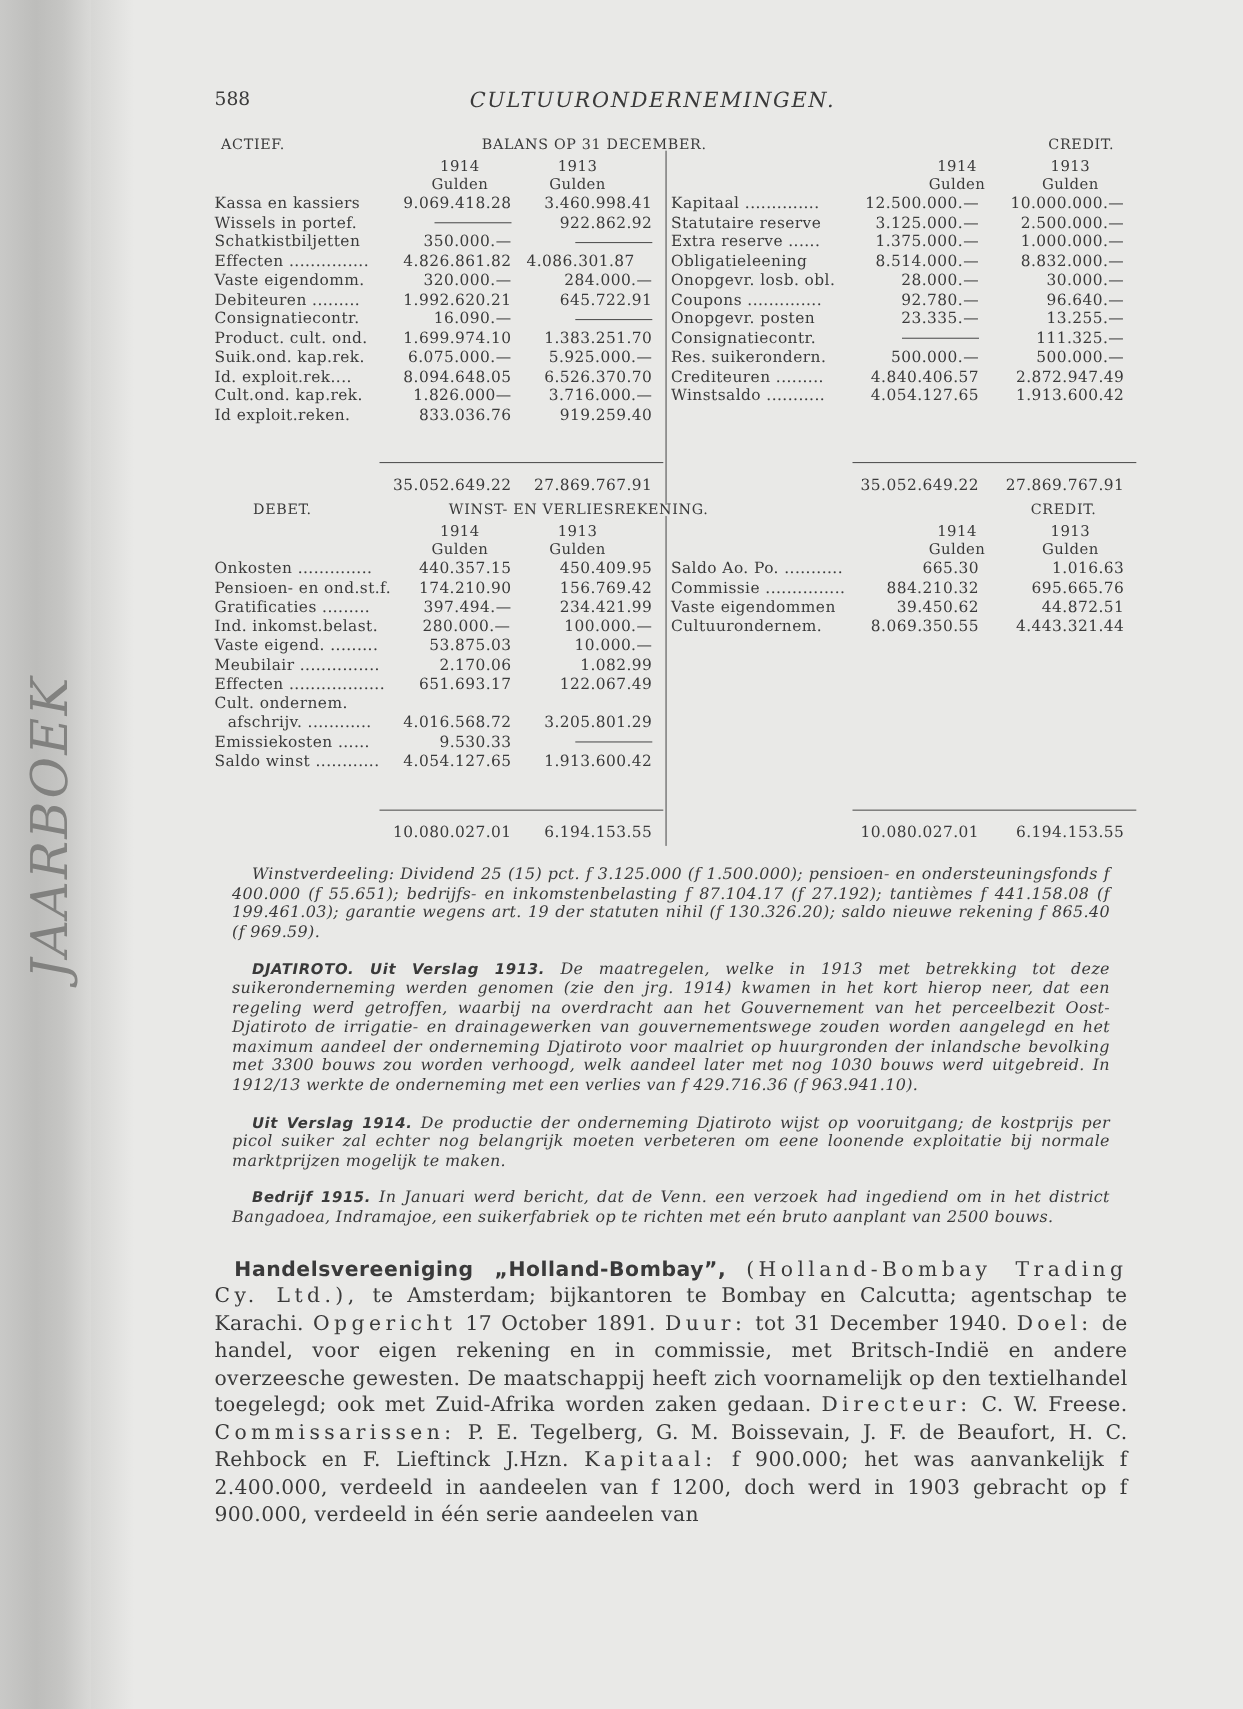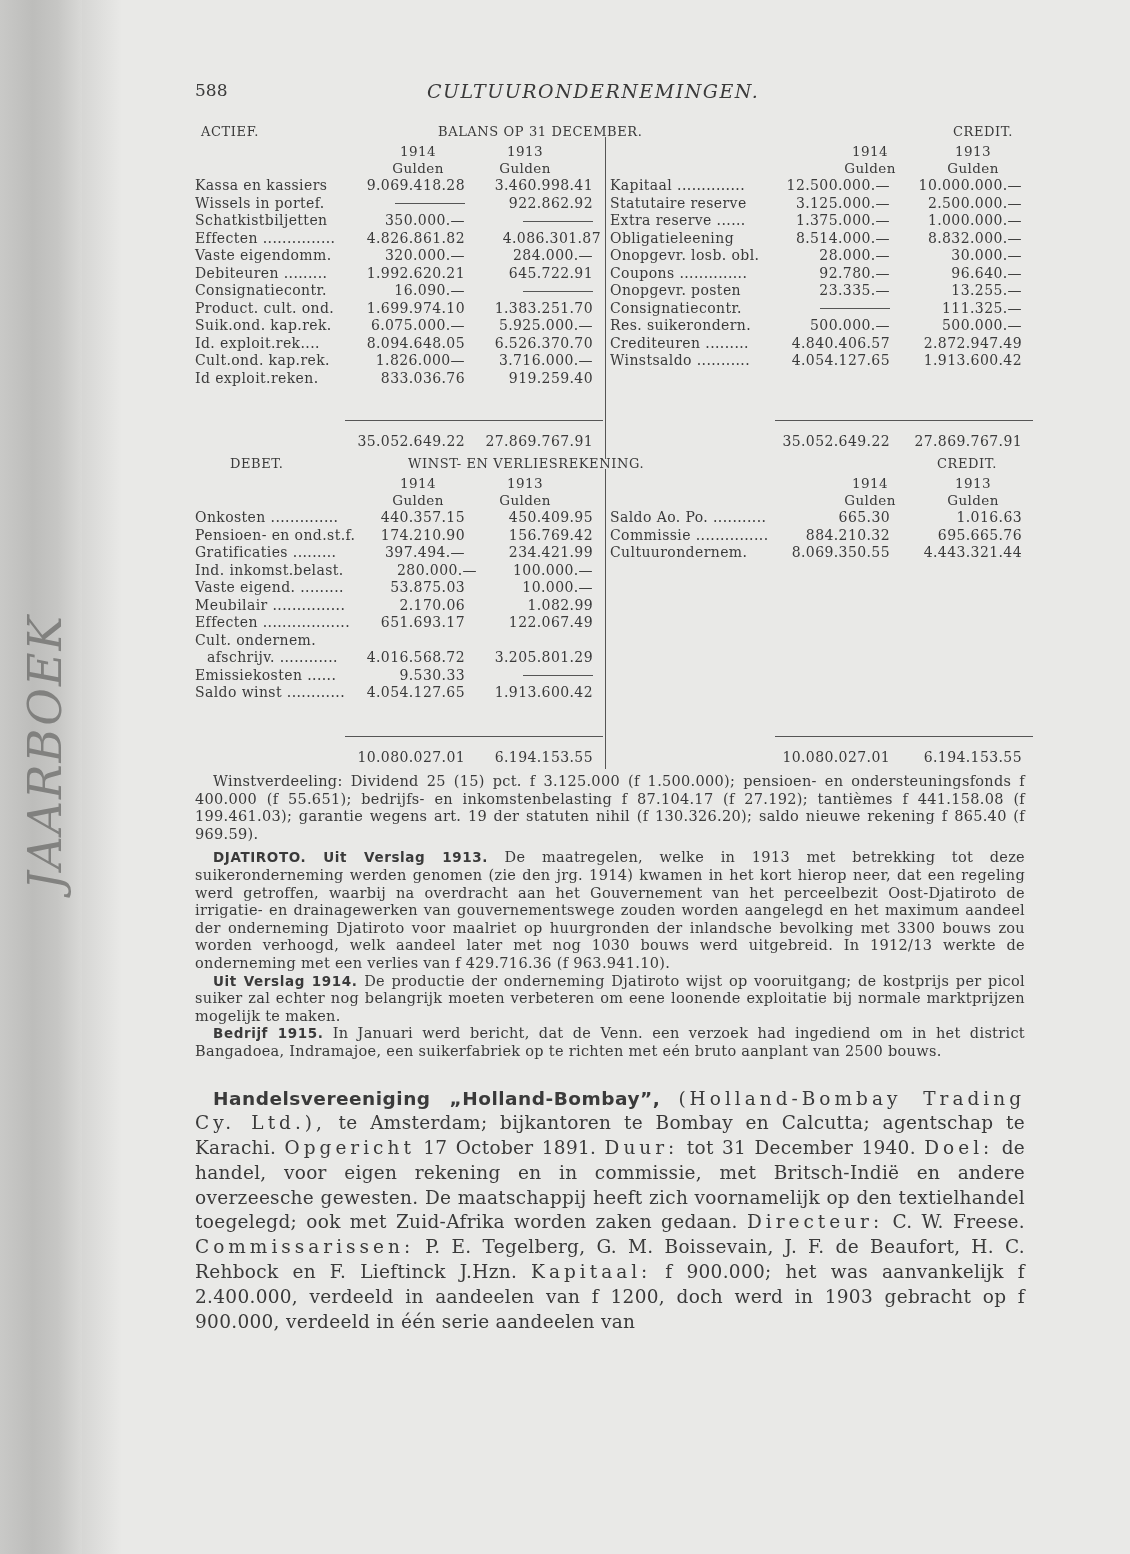--- a/index.html
+++ b/index.html
@@ -37,21 +37,21 @@
 
   .tables { position: relative; }
   .divider { position: absolute; top: 0; bottom: 0; width: 1px; background: #555; }
   .row { position: relative; height: 17.5px; white-space: nowrap; }
   .row .lbl { position: absolute; left: 0; top: 0; }
   .row .v1, .row .v2 { position: absolute; top: 0; text-align: right; width: 130px; }
   .rule { position: absolute; height: 1px; background: #555; }
   .dash { display: inline-block; width: 70px; border-top: 1px solid #555; vertical-align: middle; }
 
   .prose { font-size: 14.5px; line-height: 17.6px; text-align: justify; letter-spacing: 0.3px; }
-  .prose p { margin: 0; text-indent: 18px; }
+  .prose p { margin: 16px; text-indent: 18px; font-style: italic; }
   .prose b.sans { font-family: "DejaVu Sans", "Liberation Sans", sans-serif; font-weight: bold; font-size: 13.5px; letter-spacing: 0.6px; }
   .big { font-size: 18.5px; line-height: 24.8px; text-align: justify; letter-spacing: 0.3px; margin-top: 20px; }
   .big p { margin: 0; text-indent: 18px; }
   .big b.sans { font-family: "DejaVu Sans", "Liberation Sans", sans-serif; font-weight: bold; font-size: 18.5px; letter-spacing: 0.5px; }
   .sp { letter-spacing: 4px; }
 </style>
 </head>
 <body>
 
 <div class="spine">
@@ -100,21 +100,21 @@
             <span class="v2" style="left:268px">922.862.92</span>
           </div>
         <div class="row">
             <span class="lbl">Schatkistbiljetten</span>
             <span class="v1" style="left:140px">350.000.—</span>
             <span class="v2" style="left:268px"><span class="dash"></span></span>
           </div>
         <div class="row">
             <span class="lbl">Effecten ...............</span>
             <span class="v1" style="left:140px">4.826.861.82</span>
-            <span class="v2" style="left:276px">4.086.301.87</span>
+            <span class="v2" style="left:252px">4.086.301.87</span>
           </div>
         <div class="row">
             <span class="lbl">Vaste eigendomm.</span>
             <span class="v1" style="left:140px">320.000.—</span>
             <span class="v2" style="left:268px">284.000.—</span>
           </div>
         <div class="row">
             <span class="lbl">Debiteuren .........</span>
             <span class="v1" style="left:140px">1.992.620.21</span>
             <span class="v2" style="left:268px">645.722.91</span>
@@ -254,21 +254,21 @@
             <span class="v1" style="left:140px">174.210.90</span>
             <span class="v2" style="left:268px">156.769.42</span>
           </div>
         <div class="row">
             <span class="lbl">Gratificaties .........</span>
             <span class="v1" style="left:140px">397.494.—</span>
             <span class="v2" style="left:268px">234.421.99</span>
           </div>
         <div class="row">
             <span class="lbl">Ind. inkomst.belast.</span>
-            <span class="v1" style="left:152px">280.000.—</span>
+            <span class="v1" style="left:139px">280.000.—</span>
             <span class="v2" style="left:268px">100.000.—</span>
           </div>
         <div class="row">
             <span class="lbl">Vaste eigend. .........</span>
             <span class="v1" style="left:140px">53.875.03</span>
             <span class="v2" style="left:268px">10.000.—</span>
           </div>
         <div class="row">
             <span class="lbl">Meubilair ...............</span>
             <span class="v1" style="left:140px">2.170.06</span>
@@ -307,20 +307,25 @@
       <div style="position:absolute; left:415px; top:0; width:420px;">
         <div class="row">
             <span class="lbl">Saldo Ao. Po. ...........</span>
             <span class="v1" style="left:150px">665.30</span>
             <span class="v2" style="left:282px">1.016.63</span>
           </div>
         <div class="row">
             <span class="lbl">Commissie ...............</span>
             <span class="v1" style="left:150px">884.210.32</span>
             <span class="v2" style="left:282px">695.665.76</span>
+          </div>
+        <div class="row">
+            <span class="lbl">Vaste eigendommen</span>
+            <span class="v1" style="left:150px">39.450.62</span>
+            <span class="v2" style="left:282px">44.872.51</span>
           </div>
         <div class="row">
             <span class="lbl">Cultuurondernem.</span>
             <span class="v1" style="left:150px">8.069.350.55</span>
             <span class="v2" style="left:282px">4.443.321.44</span>
           </div>
         <div class="rule" style="left:165px; width:258px; top:227px;"></div>
         <div class="row" style="position:absolute; top:240px; width:420px;">
             <span class="v1" style="left:150px">10.080.027.01</span>
             <span class="v2" style="left:282px">6.194.153.55</span>

